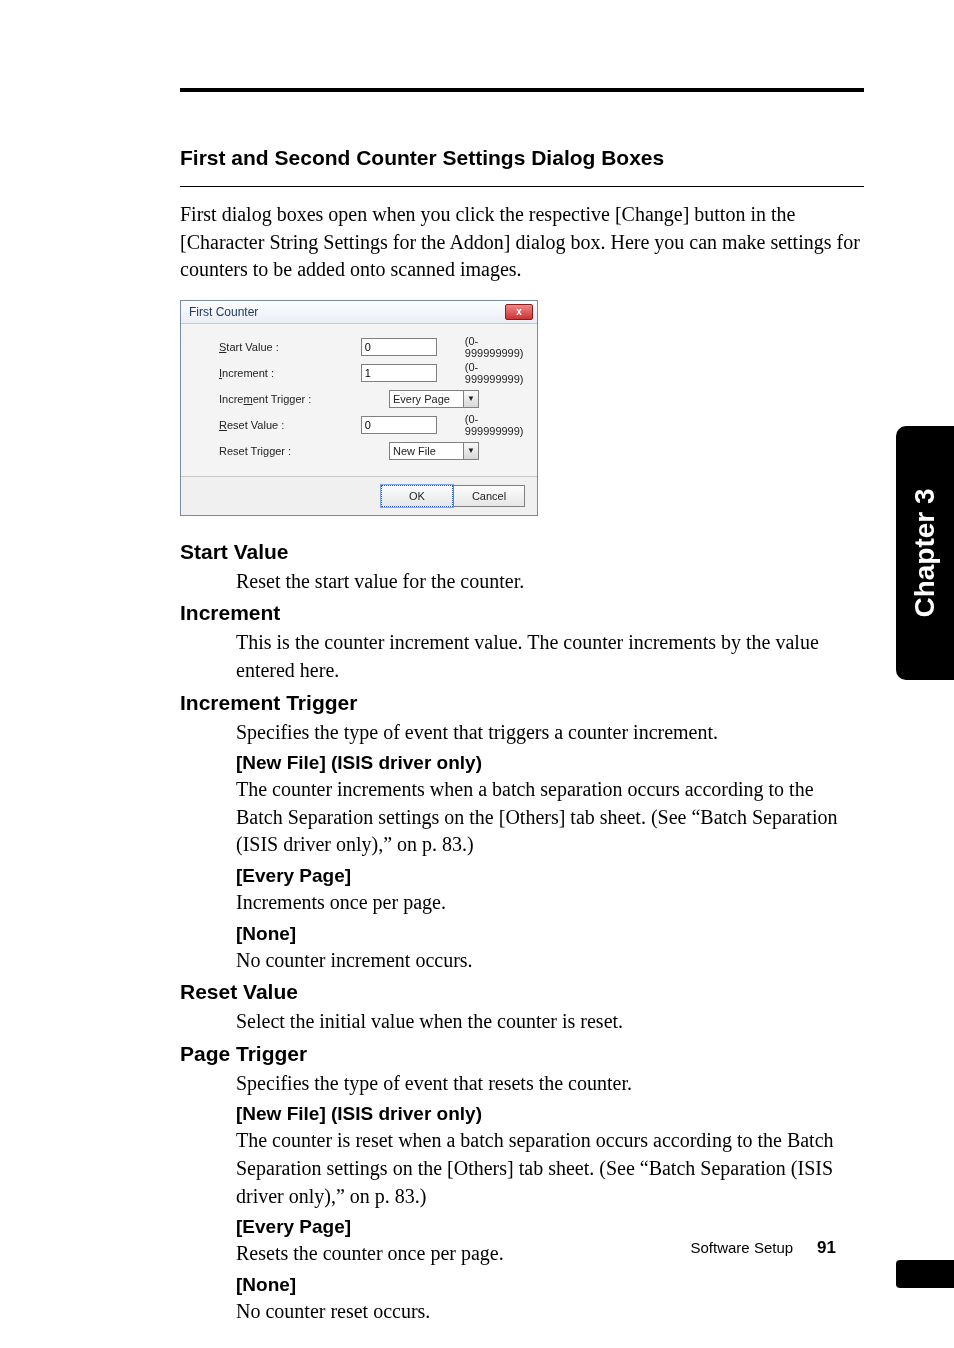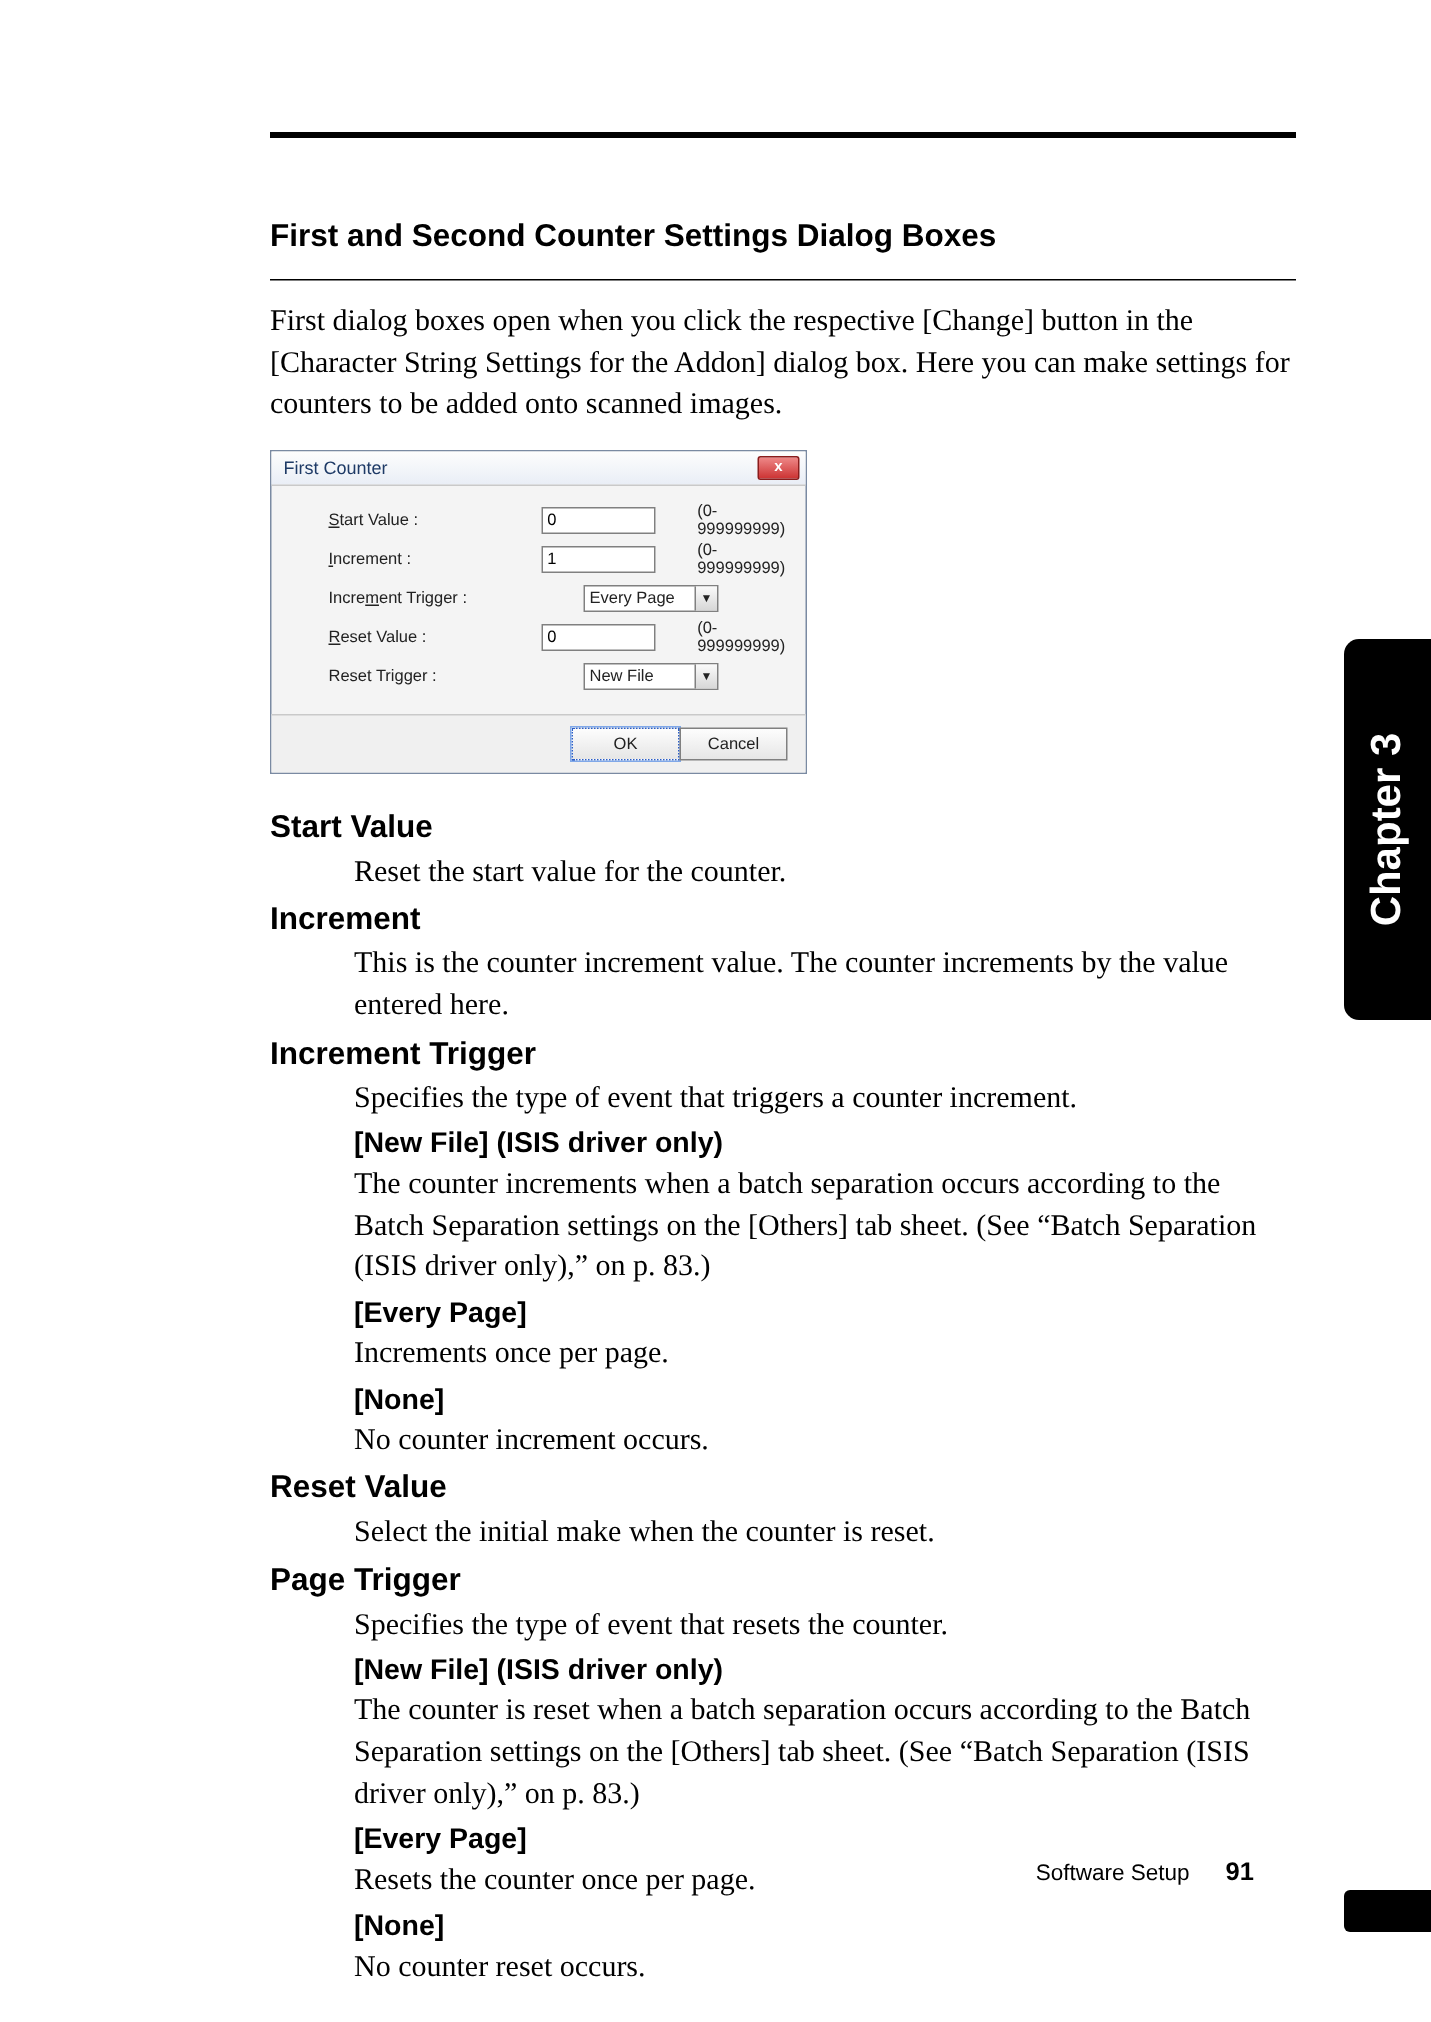--- a/index.html
+++ b/index.html
@@ -233,21 +233,21 @@
     <div class="defn-h">Increment Trigger</div>
     <p class="p ind1">Specifies the type of event that triggers a counter increment.</p>
     <div class="sub-h ind1">[New File] (ISIS driver only)</div>
     <p class="p ind1">The counter increments when a batch separation occurs according to the Batch Separation settings on the [Others] tab sheet. (See “Batch Separation (ISIS driver only),” on p. 83.)</p>
     <div class="sub-h ind1">[Every Page]</div>
     <p class="p ind1">Increments once per page.</p>
     <div class="sub-h ind1">[None]</div>
     <p class="p ind1">No counter increment occurs.</p>
 
     <div class="defn-h">Reset Value</div>
-    <p class="p ind1">Select the initial make when the counter is reset.</p>
+    <p class="p ind1">Select the initial value when the counter is reset.</p>
 
     <div class="defn-h">Page Trigger</div>
     <p class="p ind1">Specifies the type of event that resets the counter.</p>
     <div class="sub-h ind1">[New File] (ISIS driver only)</div>
     <p class="p ind1">The counter is reset when a batch separation occurs according to the Batch Separation settings on the [Others] tab sheet. (See “Batch Separation (ISIS driver only),” on p. 83.)</p>
     <div class="sub-h ind1">[Every Page]</div>
     <p class="p ind1">Resets the counter once per page.</p>
     <div class="sub-h ind1">[None]</div>
     <p class="p ind1">No counter reset occurs.</p>
 

